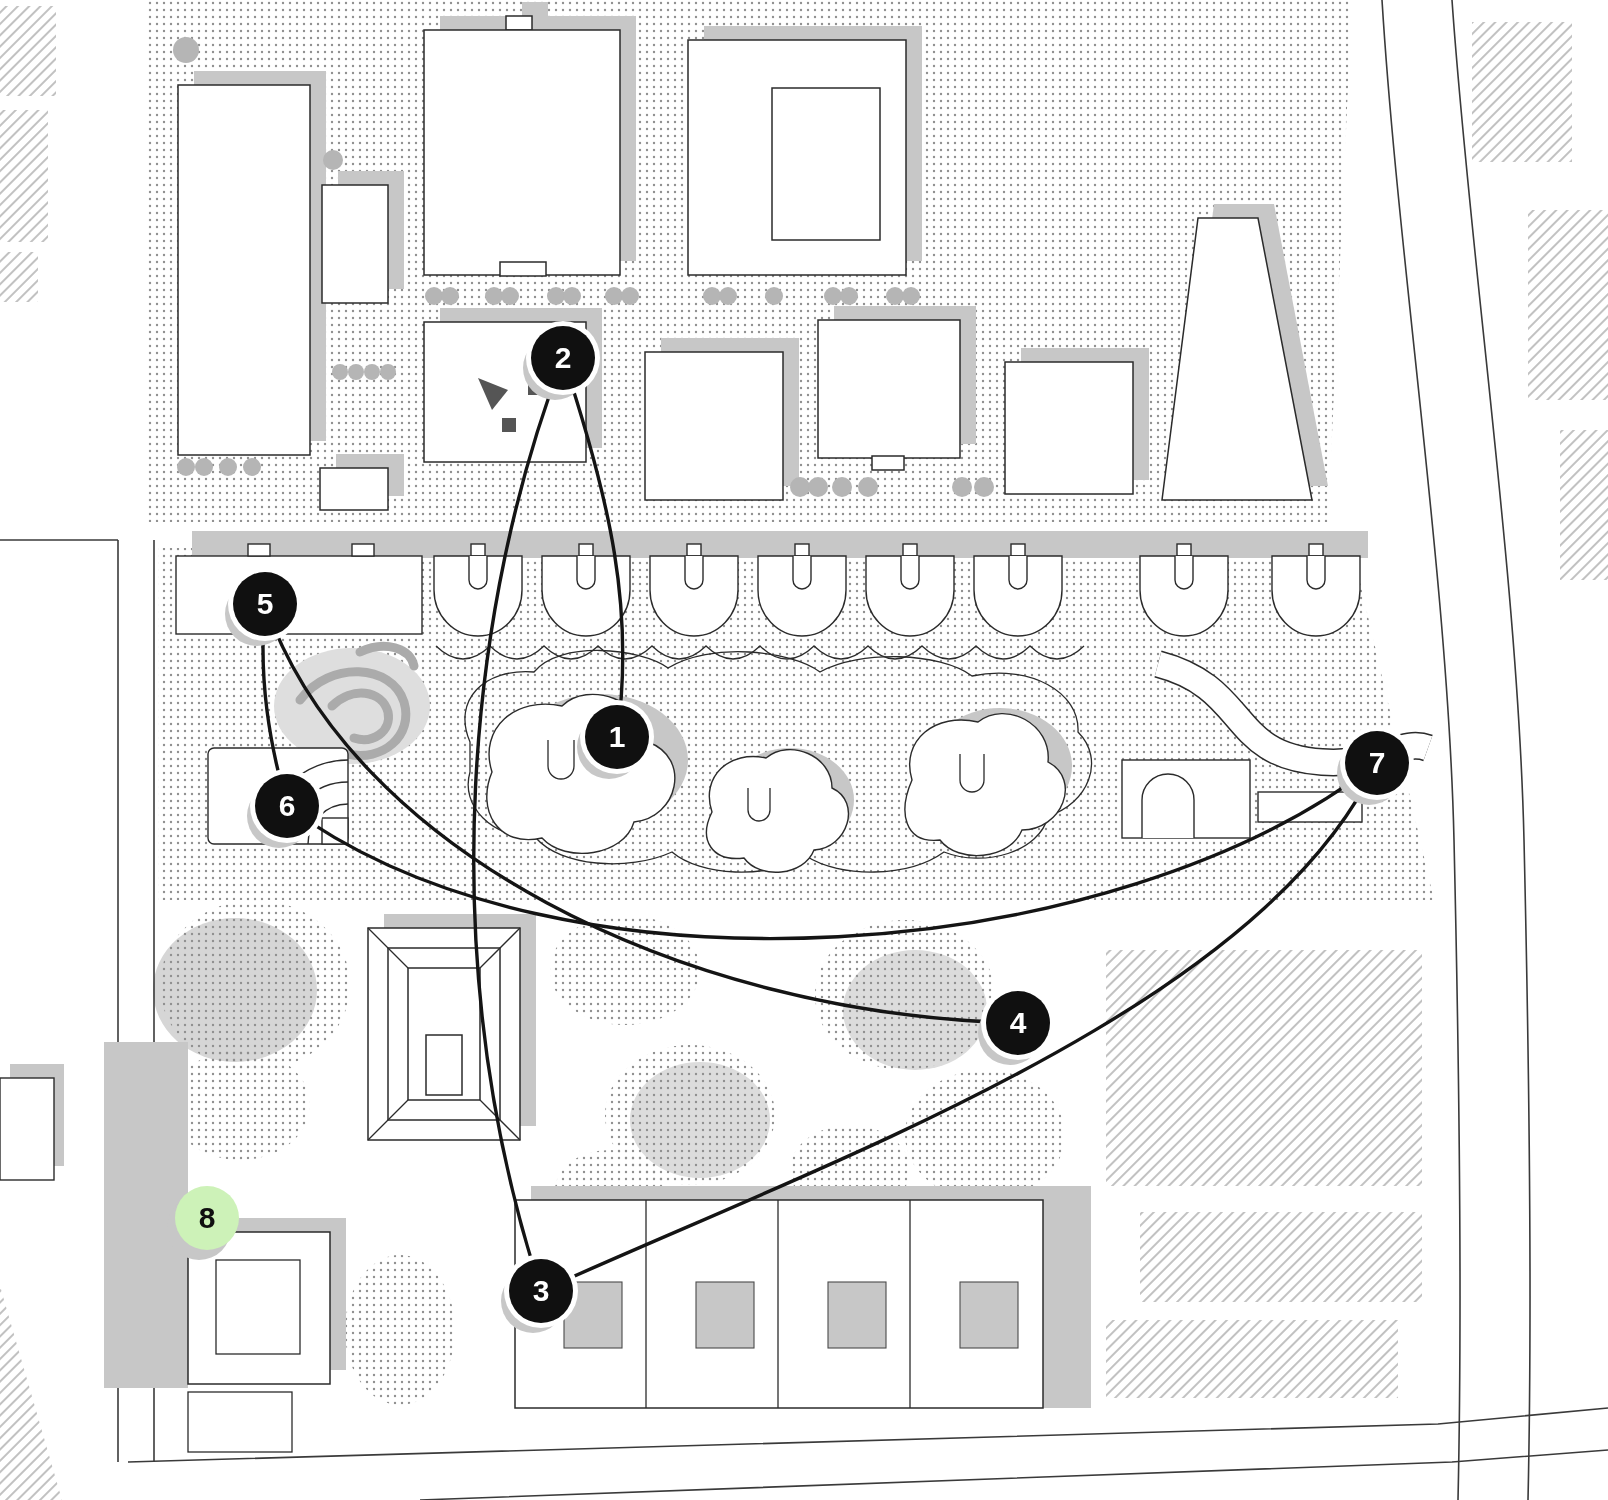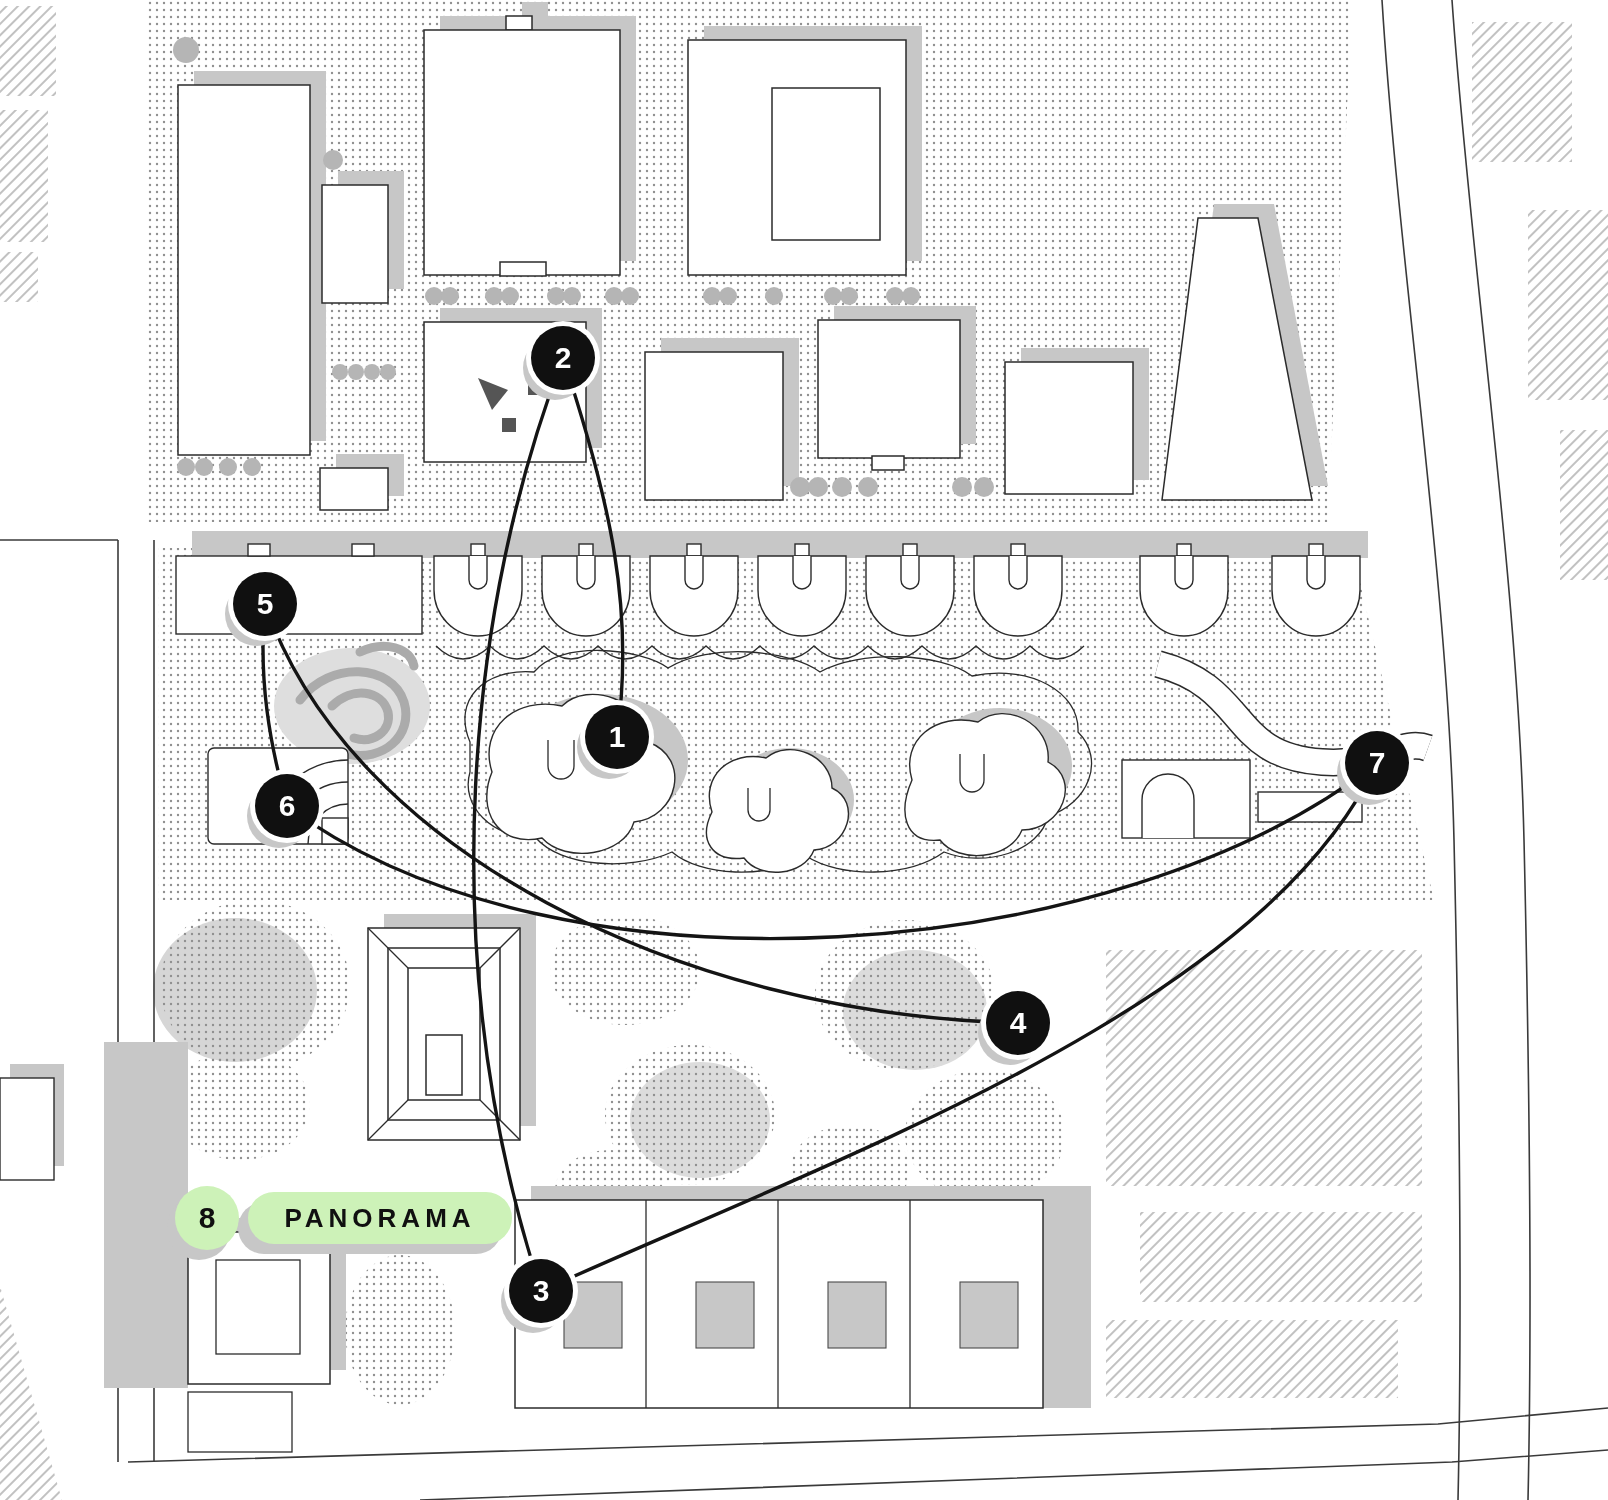--- a/index.html
+++ b/index.html
@@ -287,17 +287,14 @@
 <div class="marker" style="left:287px;top:806px;">
   <span>6</span>
 </div>
 <div class="marker" style="left:1377px;top:763px;">
   <span>7</span>
 </div>
 <div class="marker green" style="left:207px;top:1218px;">
   <span>8</span>
 </div>
 
-<div class="pill">
-  <span>PANORAMA</span>
-</div>
 
 </div>
 
 </body></html>

